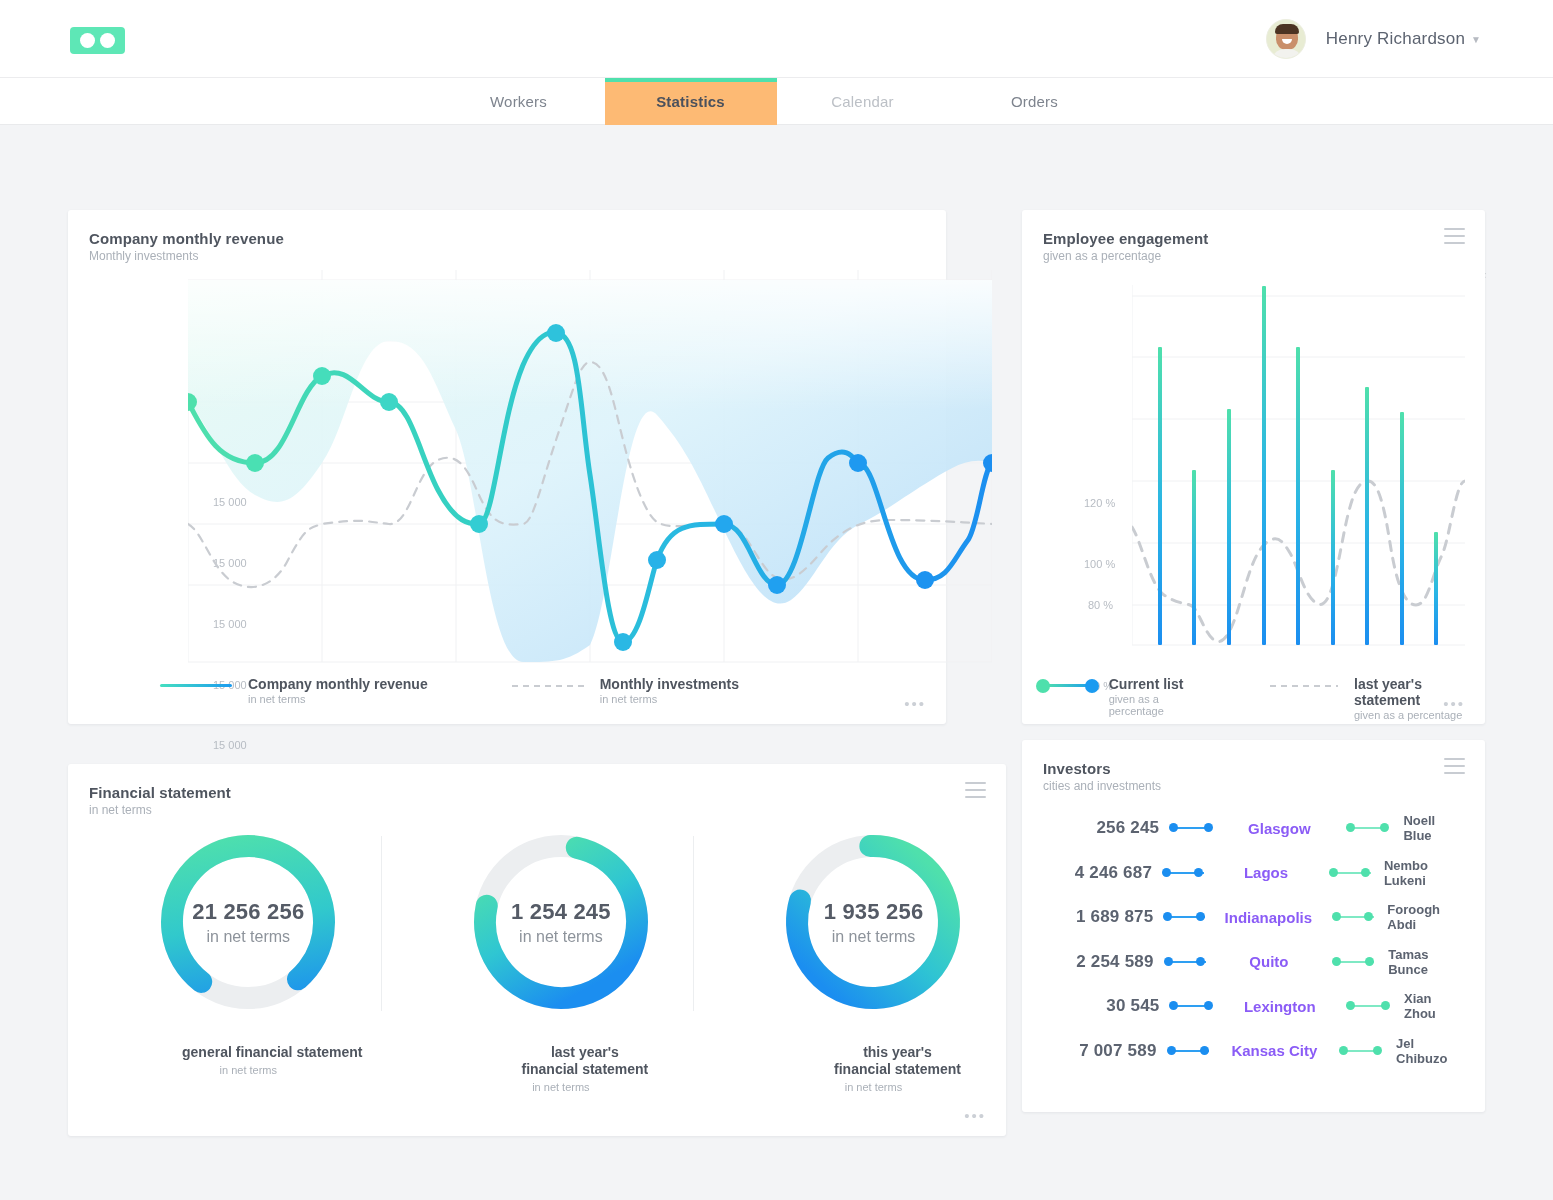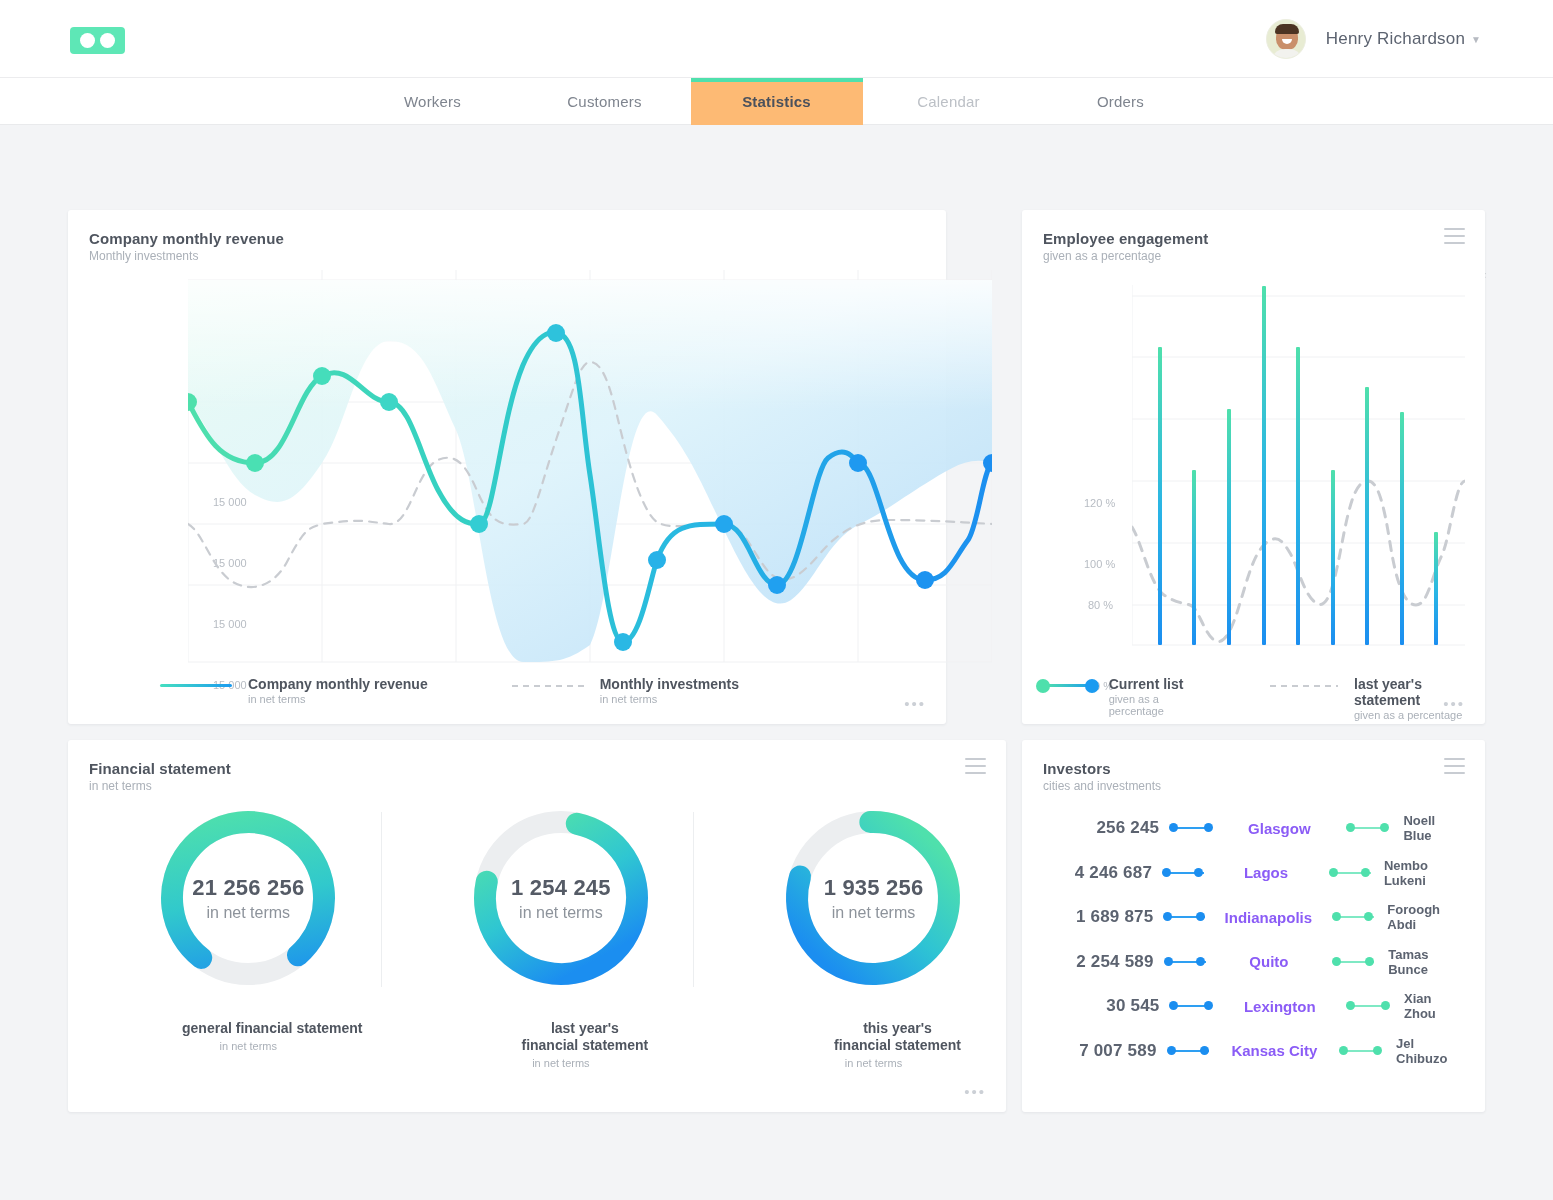--- a/index.html
+++ b/index.html
@@ -87,21 +87,21 @@
     box-shadow: 0 1px 3px rgba(30,40,60,.07);
   }
   .card-title { font-size: 15px; font-weight: bold; color: #4f555f; letter-spacing: .1px; }
   .card-sub { font-size: 12px; color: #aab0b8; margin-top: 2px; }
   .hamburger { position: absolute; right: 20px; top: 18px; width: 21px; }
   .hamburger span { display: block; height: 2px; background: #c8ccd2; margin-bottom: 5px; border-radius: 1px; }
   .dots { position: absolute; right: 20px; bottom: 12px; font-size: 15px; color: #ccd0d6; letter-spacing: 2px; }
 
   #card-revenue { left: 68px; top: 210px; width: 878px; height: 514px; }
   #card-engagement { left: 1022px; top: 210px; width: 463px; height: 514px; }
-  #card-financial { left: 68px; top: 740px; width: 938px; height: 372px; }
+  #card-financial { left: 68px; top: 764px; width: 938px; height: 372px; }
   #card-investors { left: 1022px; top: 740px; width: 463px; height: 372px; }
 
   .card-head { position: absolute; left: 21px; top: 20px; }
 
   
   .chartbox { position: absolute; }
   .axis-label { position: absolute; font-size: 11px; color: #b7bcc3; white-space: nowrap; }
 
   .legend { position: absolute; display: flex; align-items: flex-start; }
   .legend-item { display: flex; align-items: flex-start; gap: 16px; }
@@ -166,23 +166,20 @@
       <div style="display:flex;align-items:center;">
         <span class="username">Henry Richardson</span>
         <span class="caret-sm">▼</span>
       </div>
     </div>
   </div>
 
   <div class="tabs">
     <div class="tab">
         <span>Workers</span>
-      </div>
-    <div class="tab">
-        <span>Customers</span>
       </div>
     <div class="tab active">
         <span>Statistics</span>
       </div>
     <div class="tab dim">
         <span>Calendar</span>
       </div>
     <div class="tab">
         <span>Orders</span>
       </div>

